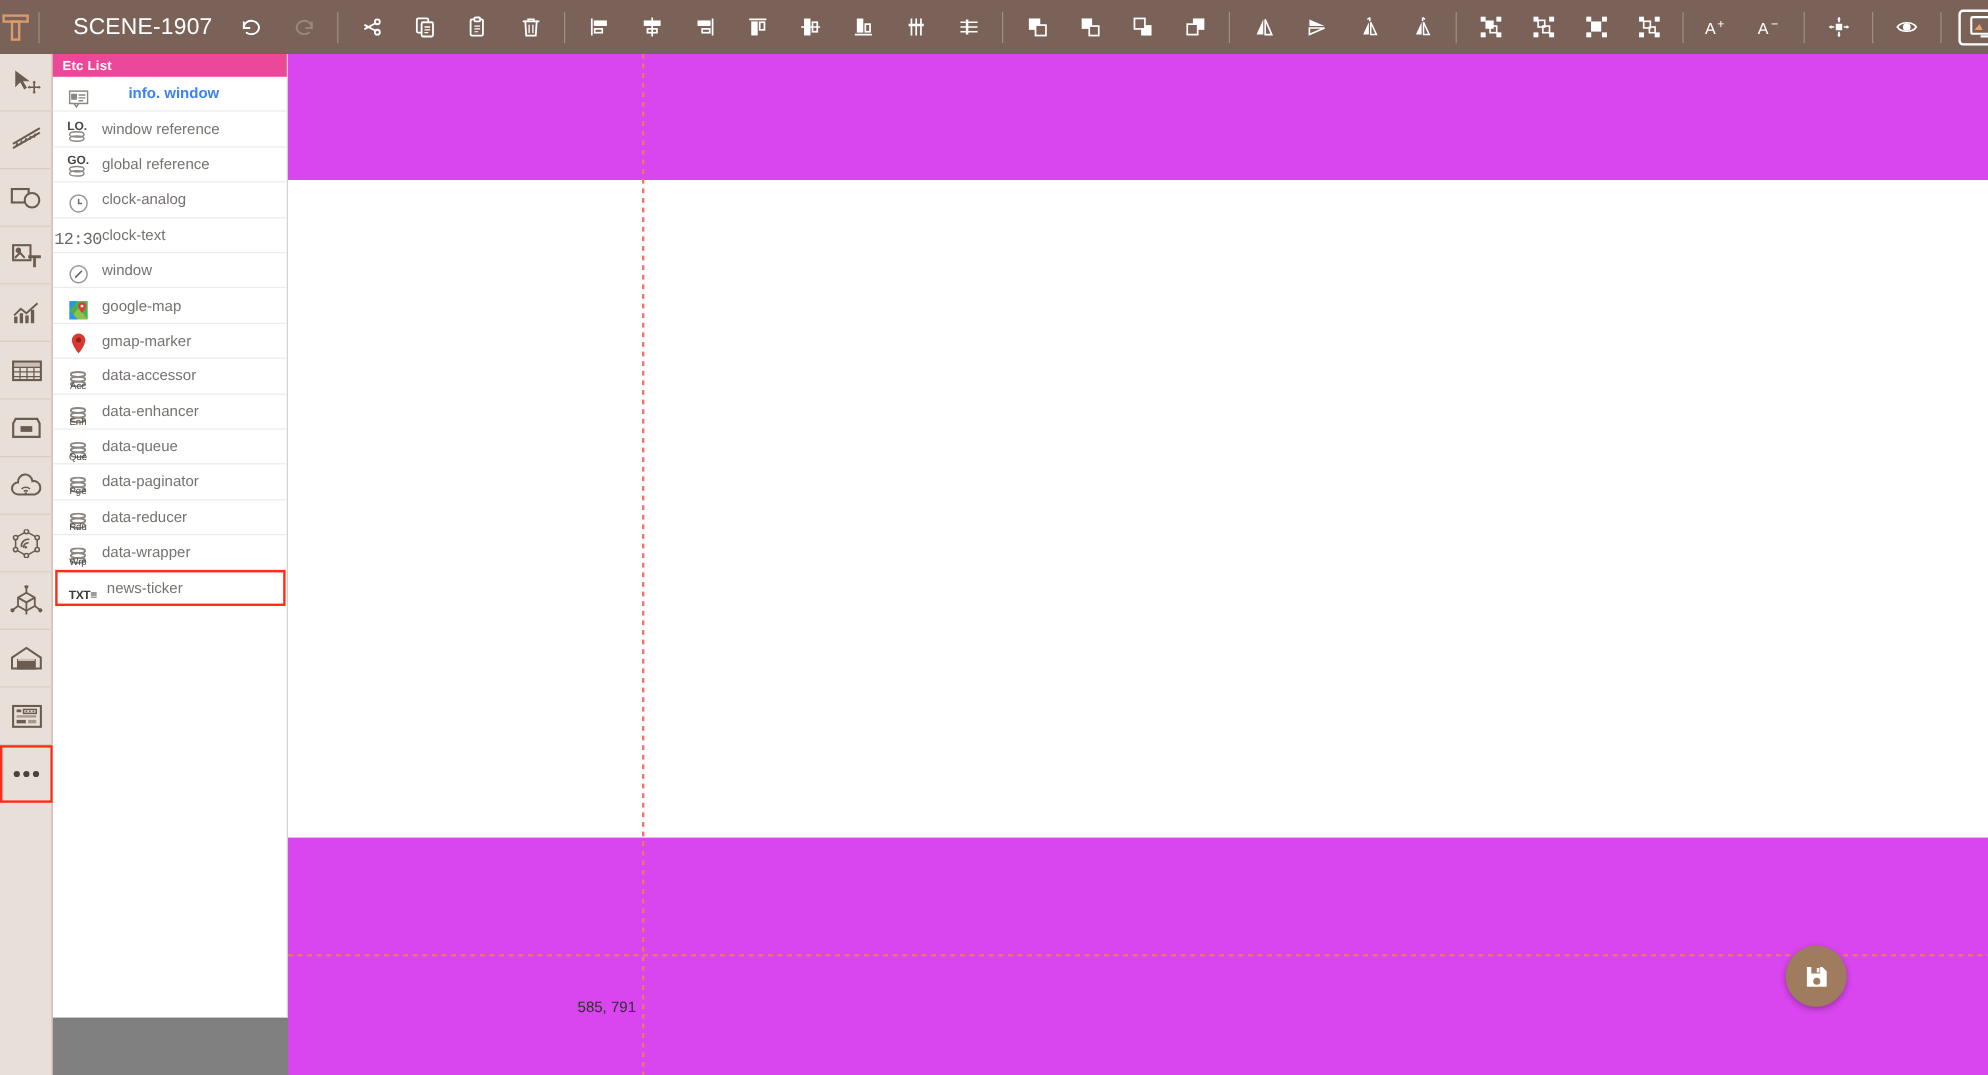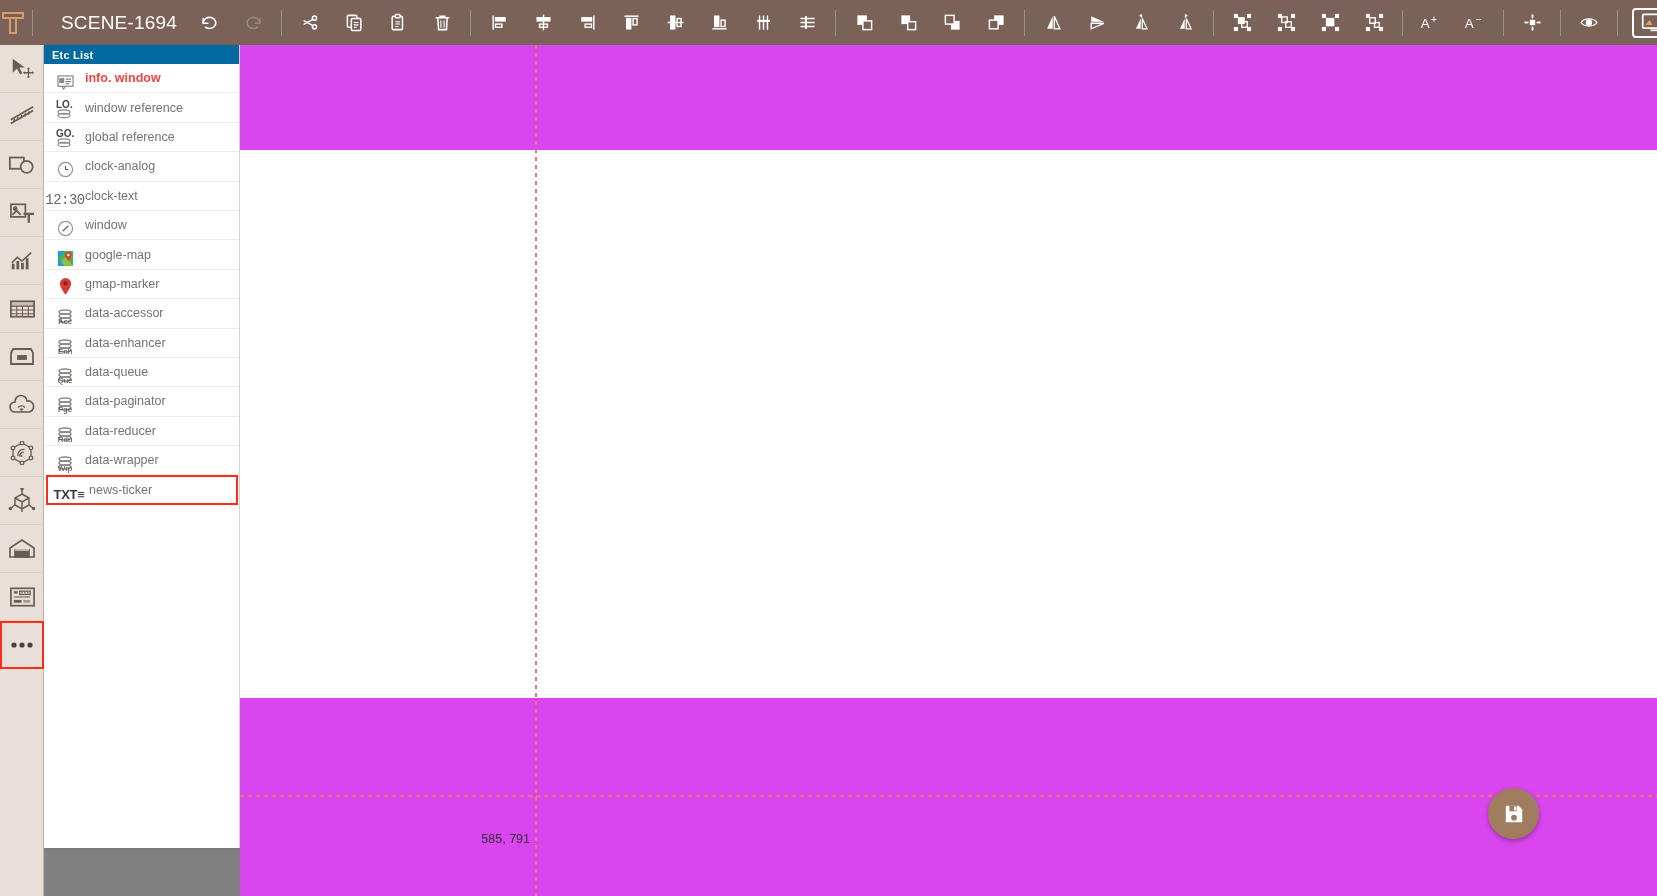--- a/index.html
+++ b/index.html
@@ -62,34 +62,34 @@
 
   
   #panel {
     position: absolute; left: 44px; top: 45px;
     width: 196px; height: 803px;
     background: #ffffff;
     border-right: 1px solid #d8d2cb;
     box-shadow: 1px 0 3px rgba(0,0,0,.10);
   }
   #panel-header {
-    height: 19px; background: #0369a1; color: #ffffff;
+    height: 19px; background: #ec4899; color: #ffffff;
     font-size: 11px; font-weight: bold;
     display: flex; align-items: center; padding-left: 8px;
     letter-spacing: .2px;
   }
   .plist { list-style: none; }
   .pitem {
     height: 29.4px;
     display: flex; align-items: center;
     border-bottom: 1px solid #ececec;
     padding-left: 10px;
     color: #777270; font-size: 12.5px;
   }
-  .pitem.first { color: #ef4444; font-weight: bold; }
+  .pitem.first { color: #3b82f6; font-weight: bold; gap: 22px; }
   .pitem.highlight {
     border: 2px solid #ff2d17;
     margin-left: 2px; width: 192px;
     background: #fff;
   }
   .pico {
     width: 22px; height: 24px; flex: none; margin-right: 9px;
     display: flex; align-items: flex-end; justify-content: center;
     position: relative; color: #8c8783;
   }
@@ -98,21 +98,21 @@
     position: absolute; left: 0; bottom: -1px; width: 100%;
     text-align: center; font-size: 8px; font-weight: normal;
     color: #4a4644; line-height: 8px;
     font-family: "Liberation Sans", sans-serif;
   }
   .clocktext {
     font-family: Liberation Mono, monospace;
     font-size: 14px; color: #6d6764; letter-spacing: -.5px;
   }
   .txtlabel {
-    font-size: 13px; font-weight: bold; color: #3d3a38;
+    font-size: 10px; font-weight: bold; color: #3d3a38;
     font-family: "Liberation Sans", sans-serif; letter-spacing: -.3px;
   }
 
   
   #canvas-wrap {
     position: absolute; left: 240px; top: 45px;
     width: 1417px; height: 851px;
     background: #d946ef; overflow: hidden;
   }
   #page {
@@ -151,21 +151,21 @@
   <div id="topbar">
 
     <div class="logo">
       <svg width="26" height="26" viewBox="0 0 26 26">
         <rect x="3" y="3" width="20" height="5" fill="none" stroke="#d99b6c" stroke-width="2"></rect>
         <rect x="10" y="8" width="6" height="15" fill="none" stroke="#d99b6c" stroke-width="2"></rect>
       </svg>
     </div>
     <div class="vsep"></div>
 
-    <div class="scene-title">SCENE-1694</div>
+    <div class="scene-title">SCENE-1907</div>
 
     <div class="tbtn" title="Undo">
       <svg width="19" height="19" viewBox="0 0 24 24" fill="none" stroke="currentColor" stroke-width="2" stroke-linecap="round">
         <path d="M4 7 L4 13 L10 13"></path>
           <path d="M4 12 a8 7 0 1 1 3 6"></path>
       </svg>
     </div>
     <div class="tbtn dim" title="Redo">
       <svg width="19" height="19" viewBox="0 0 24 24" fill="none" stroke="currentColor" stroke-width="2" stroke-linecap="round">
         <path d="M20 7 L20 13 L14 13"></path>

